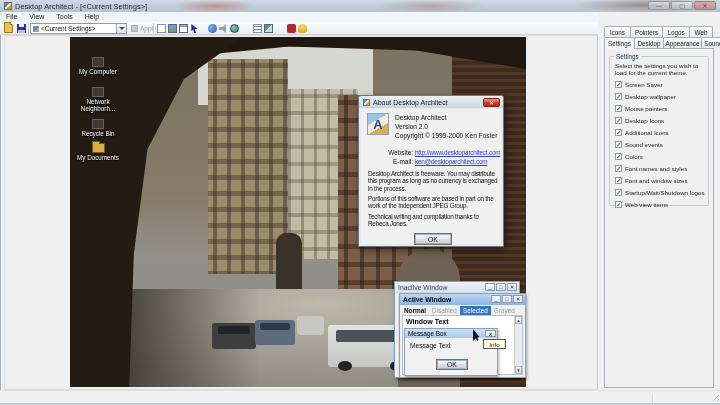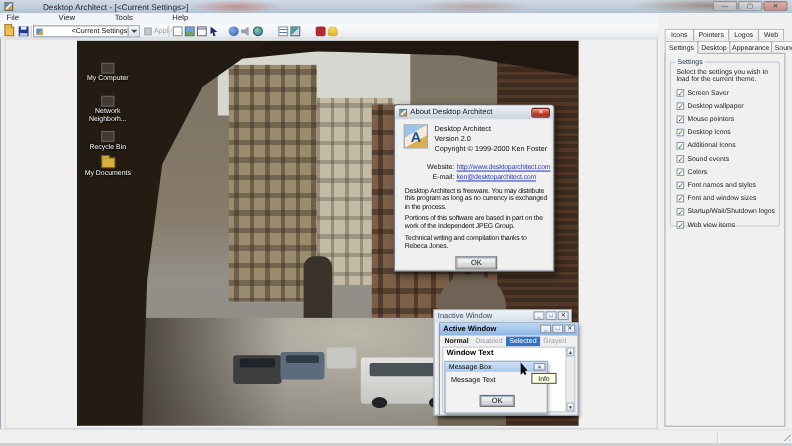--- a/index.html
+++ b/index.html
@@ -1,19 +1,19 @@
 <!DOCTYPE html>
 <html><head>
 <meta charset="utf-8">
 <style>
   * { margin:0; padding:0; box-sizing:border-box; }
   html,body { width:720px; height:405px; }
   body { position:relative; font-family:"Liberation Sans",sans-serif; background:#f0f0f0; overflow:hidden;
          box-shadow: inset 0 0 0 1px rgba(110,120,130,.55); }
-  .abs { position:absolute;gap:24px; }
+  .abs { position:absolute; }
 
   
   .titlebar { left:0; top:0; width:720px; height:12px;
     background:
       radial-gradient(ellipse 60px 9px at 215px 6px, rgba(190,70,50,.45), transparent 70%),
       radial-gradient(ellipse 80px 9px at 430px 6px, rgba(160,90,70,.35), transparent 70%),
       radial-gradient(ellipse 100px 10px at 645px 5px, rgba(120,85,60,.55), transparent 72%),
       linear-gradient(#cfdae5, #b4c3d1);
     display:flex; align-items:center; }
   .app-icon { width:8px; height:8px; margin:0 3px 0 4px; border:1px solid #666;

